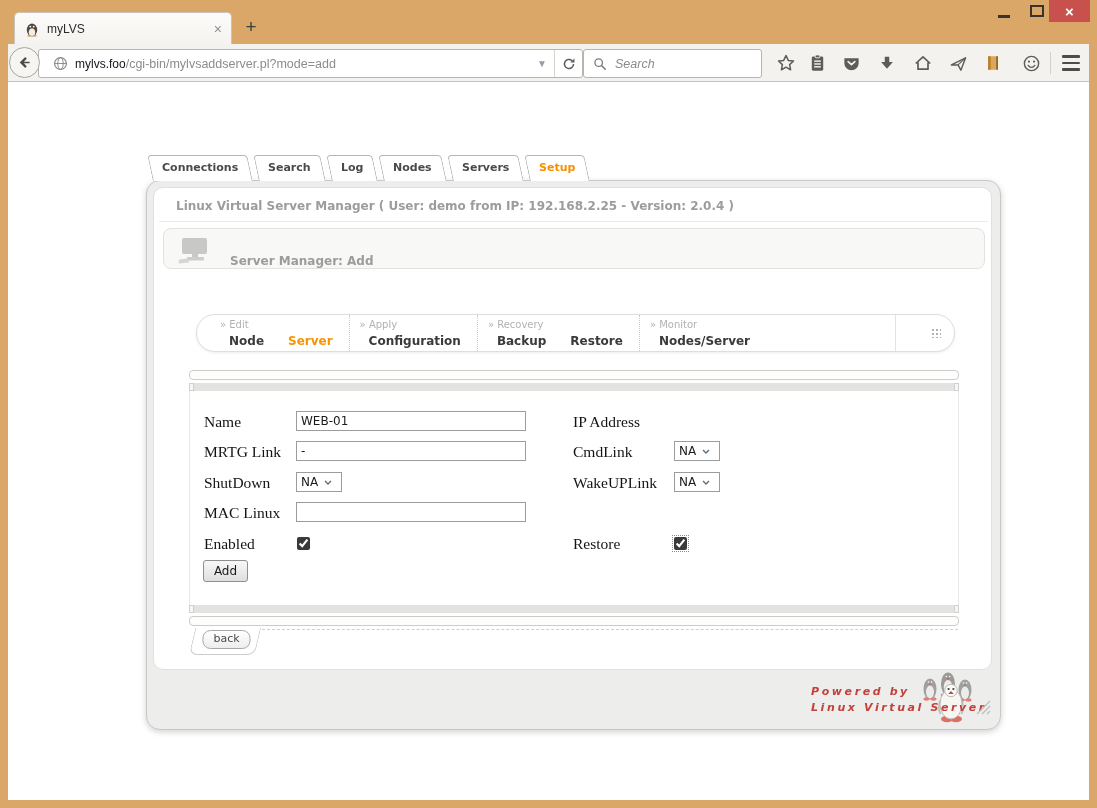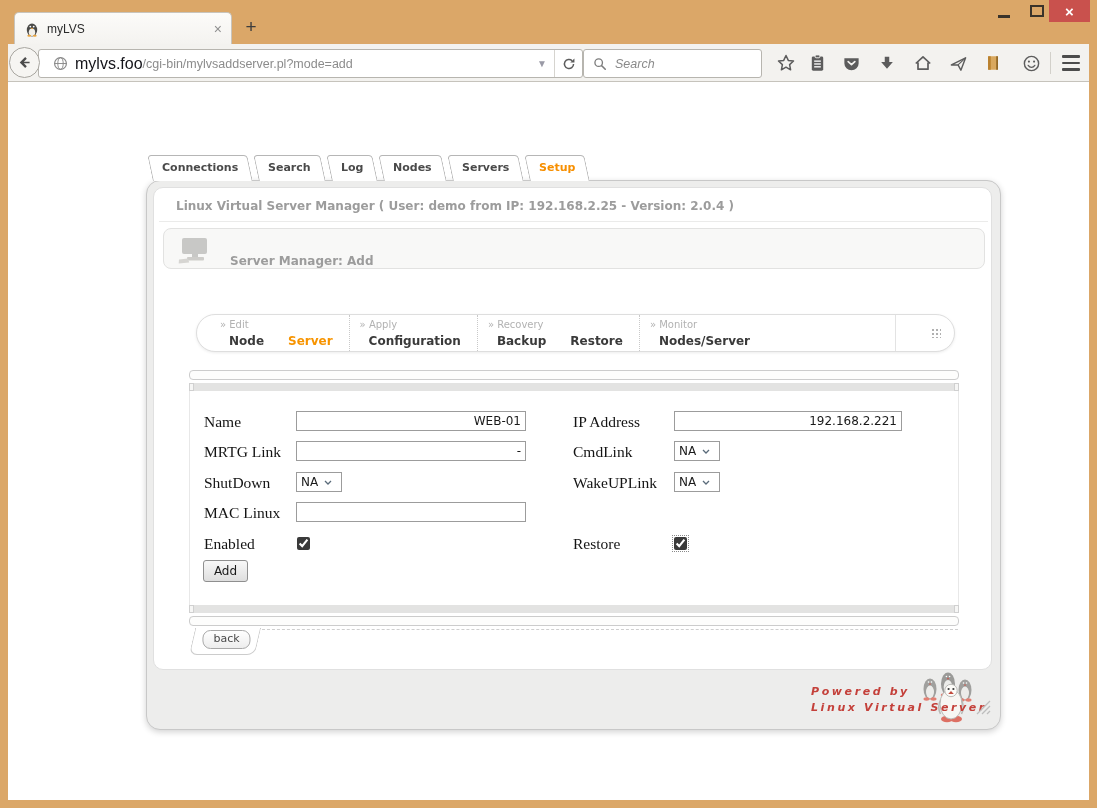--- a/index.html
+++ b/index.html
@@ -25,21 +25,21 @@
   
   .toolbar{position:absolute;left:8px;top:44px;width:1081px;height:38px;background:#f3f2ef;
        border-bottom:1px solid #c6c3bc;box-sizing:border-box;}
   .back-btn{position:absolute;left:1px;top:3px;width:31px;height:31px;border-radius:50%;
        border:1px solid #a8a6a0;background:#f6f5f2;z-index:3;display:flex;align-items:center;
        justify-content:center;cursor:pointer;box-sizing:border-box;}
   .urlbar{position:absolute;left:30px;top:5px;width:545px;height:29px;background:#fff;
        border:1px solid #b7b5af;border-radius:3px;box-sizing:border-box;display:flex;
        align-items:center;padding-left:14px;cursor:text;}
   .urlbar .globe{margin-right:7px;display:flex;}
-  .url-domain{font-size:16px;color:#14141a;white-space:pre;}
+  .url-domain{font-size:12px;color:#14141a;white-space:pre;}
   .url-path{font-size:12.5px;color:#8c8c8c;white-space:pre;}
   .url-spacer{flex:1;}
   .url-drop{color:#9a9aa6;font-size:10px;padding:0 7px;cursor:pointer;}
   .reload-seg{border-left:1px solid #d6d4cf;width:27px;height:27px;display:flex;align-items:center;
        justify-content:center;cursor:pointer;}
   .searchbox{position:absolute;left:575px;top:5px;width:179px;height:29px;background:#fff;
        border:1px solid #b7b5af;border-radius:3px;box-sizing:border-box;display:flex;
        align-items:center;padding-left:9px;}
   .searchbox .mag{margin-right:6px;display:flex;}
   .search-input{border:none;outline:none;background:transparent;width:120px;font-size:12.5px;
@@ -93,21 +93,21 @@
   .fp-gray{margin-top:3px;height:8px;background:#e3e3e2;position:relative;}
   .fp-gray.bottom{margin-top:0;}
   .fp-gray::before,.fp-gray::after{content:"";position:absolute;top:0;width:5px;height:8px;
        background:#f6f6f5;border:1px solid #d0d0d0;box-sizing:border-box;}
   .fp-gray::before{left:0;}.fp-gray::after{right:0;}
   .fp-body{height:214px;background:#fff;border-left:1px solid #e8e8e8;border-right:1px solid #e8e8e8;
        position:relative;}
   .f-lbl{position:absolute;font-family:"Liberation Serif",serif;font-size:15.5px;color:#141414;}
   .f-input{position:absolute;height:20px;box-sizing:border-box;border:1px solid #9c9c9c;
        background:#fff;font-family:"DejaVu Sans",sans-serif;font-size:12px;color:#1a1a1a;
-       padding:1px 4px;border-radius:0;outline:none;text-align:right;}
+       padding:1px 4px;border-radius:0;outline:none;}
   .f-select{position:absolute;height:20px;box-sizing:border-box;border:1px solid #9c9c9c;
        background:#fff;display:flex;align-items:center;padding:0 4px;gap:6px;cursor:pointer;
        font-family:"DejaVu Sans",sans-serif;font-size:12px;color:#1a1a1a;}
   .f-check{position:absolute;width:13px;height:13px;margin:0;accent-color:#3a3a3a;cursor:pointer;}
   .f-check.focused{outline:1px dotted #8a8a8a;outline-offset:1px;}
   .add-btn{position:absolute;left:13px;top:169px;width:45px;height:22px;
        background:linear-gradient(#f8f8f8,#dedede);border:1px solid #8f8f8f;border-radius:3px;
        font-family:"DejaVu Sans",sans-serif;font-size:12px;color:#1a1a1a;cursor:pointer;text-align:center;}
   
   .dash-line{position:absolute;left:115px;top:448px;width:696px;border-top:1px dashed #cfcfcf;}
@@ -329,21 +329,20 @@
       </div>
 
       <div class="formpanel">
         <div class="fp-topbar"></div>
         <div class="fp-gray"></div>
         <div class="fp-body">
 
           <label class="f-lbl" style="left:14px;top:22px">Name</label>
           <input class="f-input" style="left: 106px; top: 20px; width: 230px;" value="WEB-01">
           <label class="f-lbl" style="left:383px;top:22px">IP Address</label>
-          <input class="f-input" style="left: 484px; top: 20px; width: 228px;" value="192.168.2.221">
 
           <label class="f-lbl" style="left:14px;top:52px">MRTG Link</label>
           <input class="f-input" style="left: 106px; top: 50px; width: 230px;" value="-">
           <label class="f-lbl" style="left:383px;top:52px">CmdLink</label>
           <div class="f-select" style="left:484px;top:50px;width:46px">
             <span>NA</span>
             <svg width="8" height="5" viewBox="0 0 8 5">
                 <polyline points="1,1 4,4 7,1" fill="none" stroke="#5a6b7a" stroke-width="1.3"></polyline>
               </svg>
           </div>

